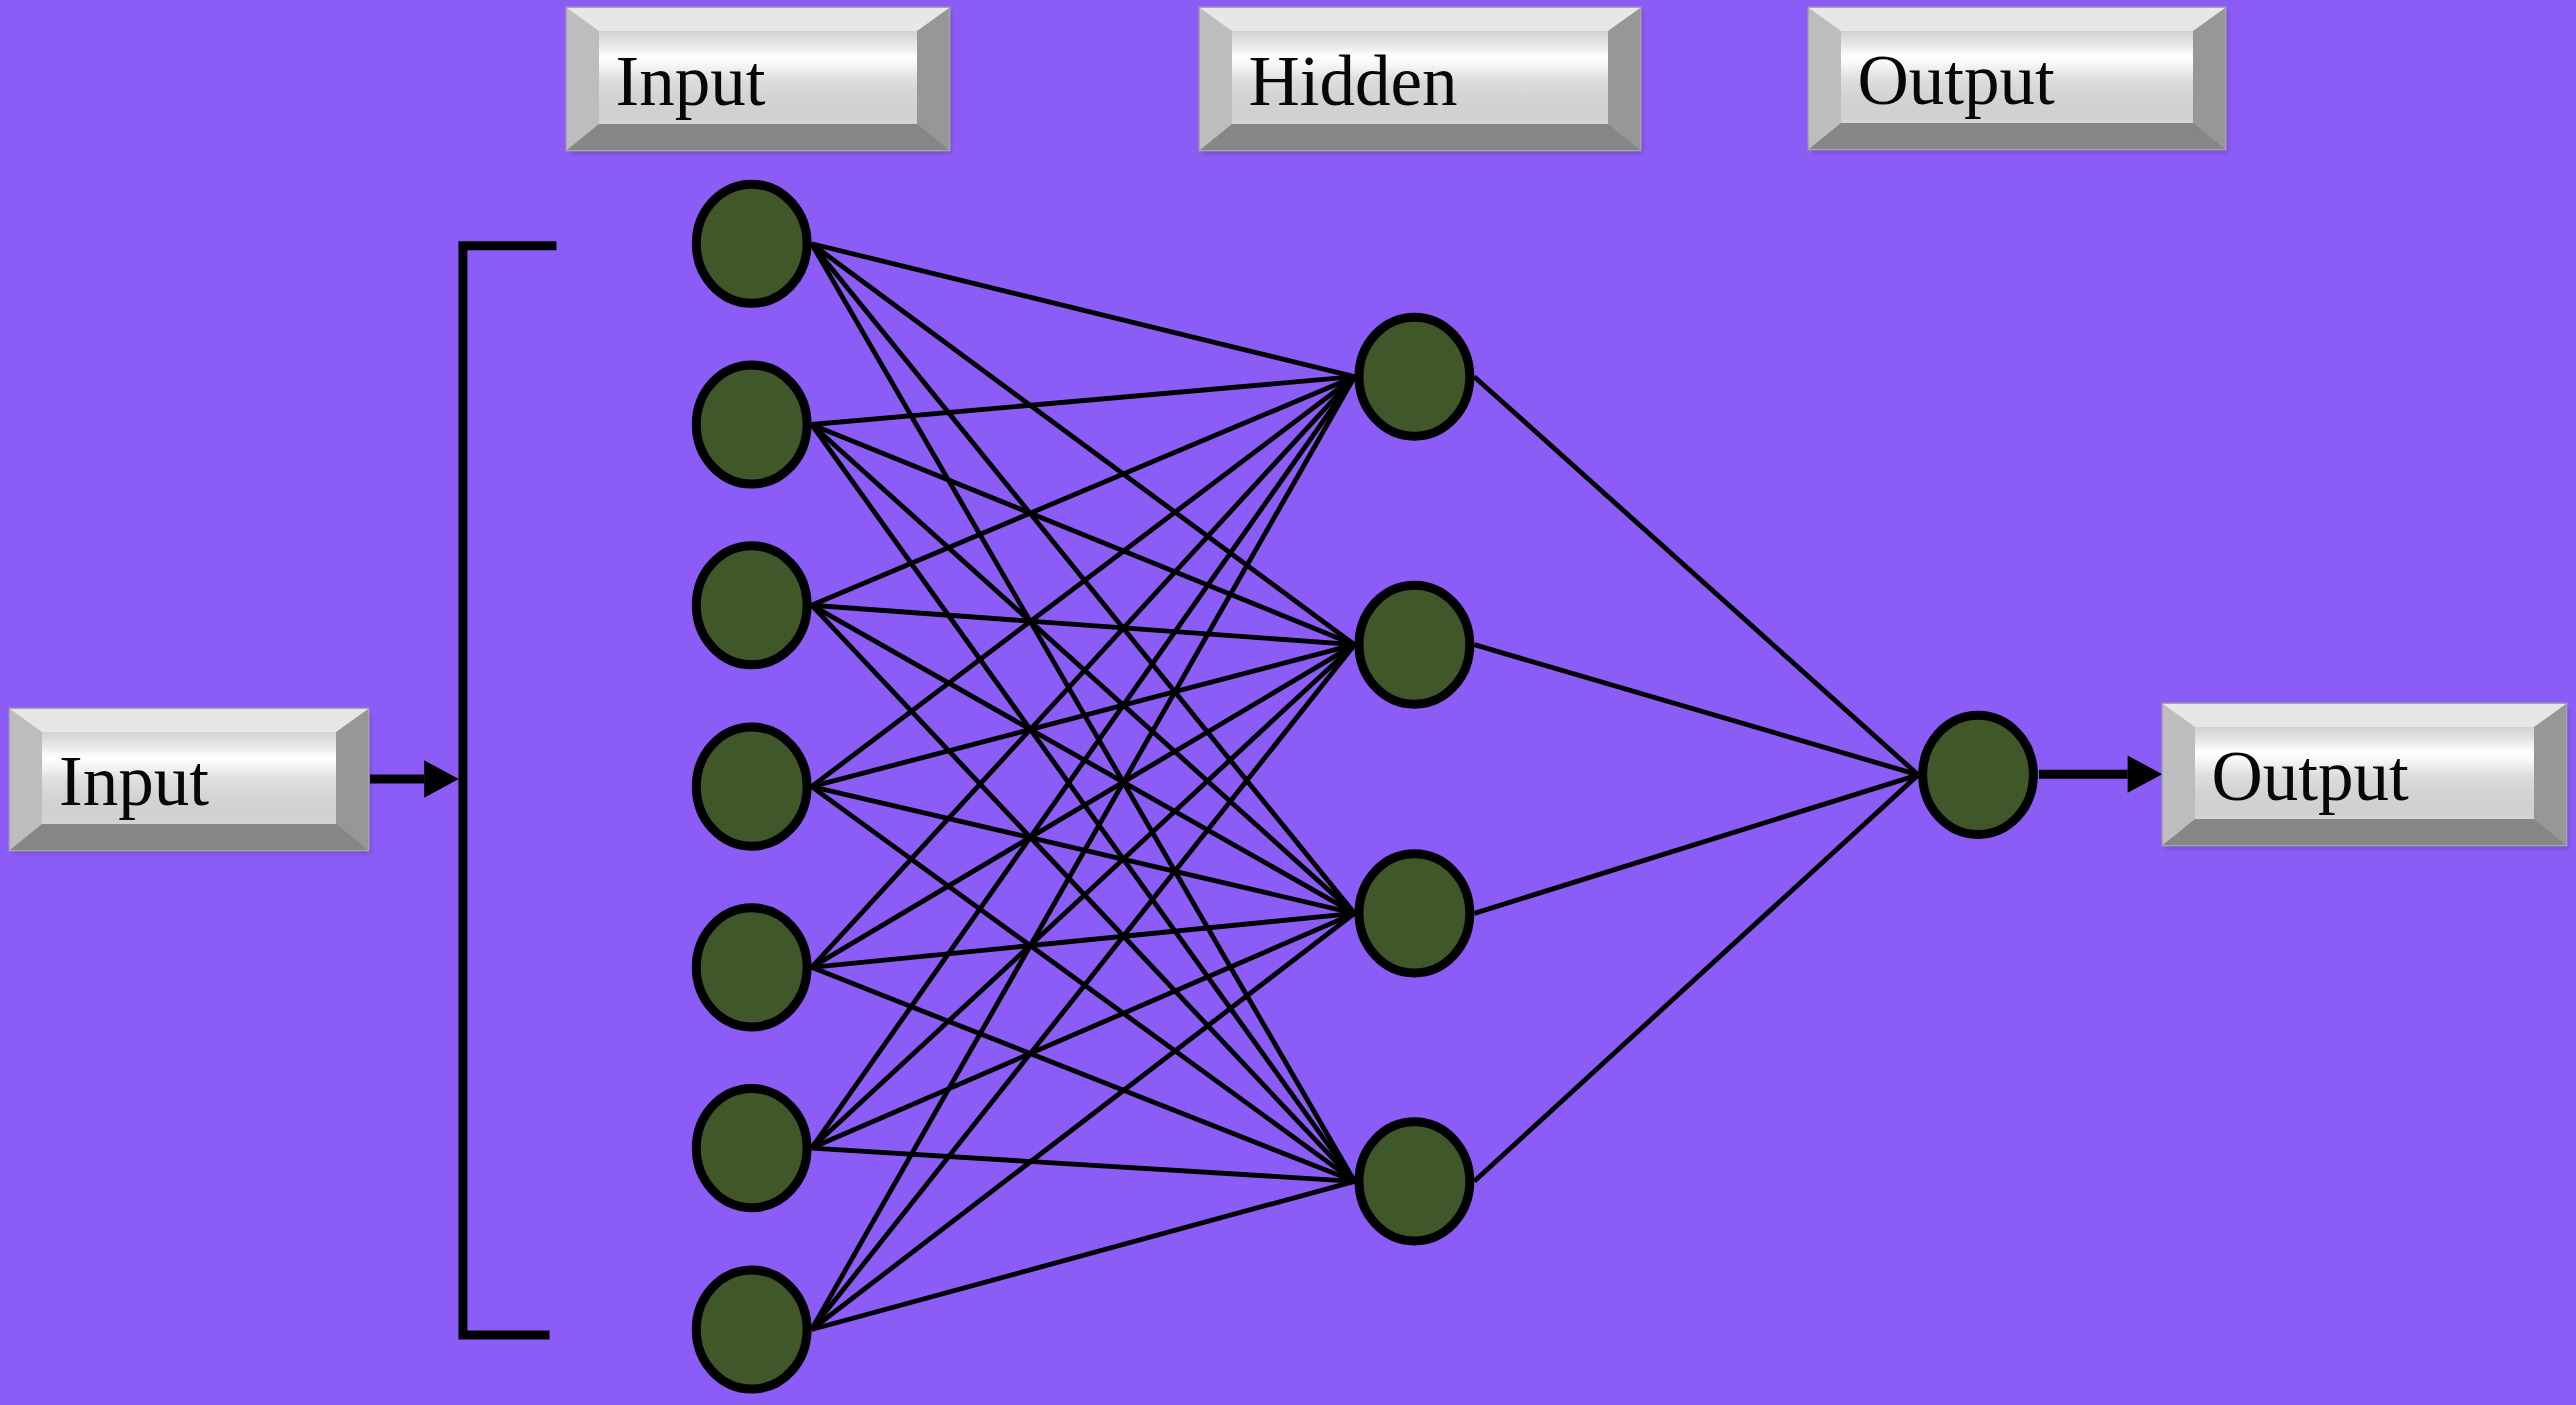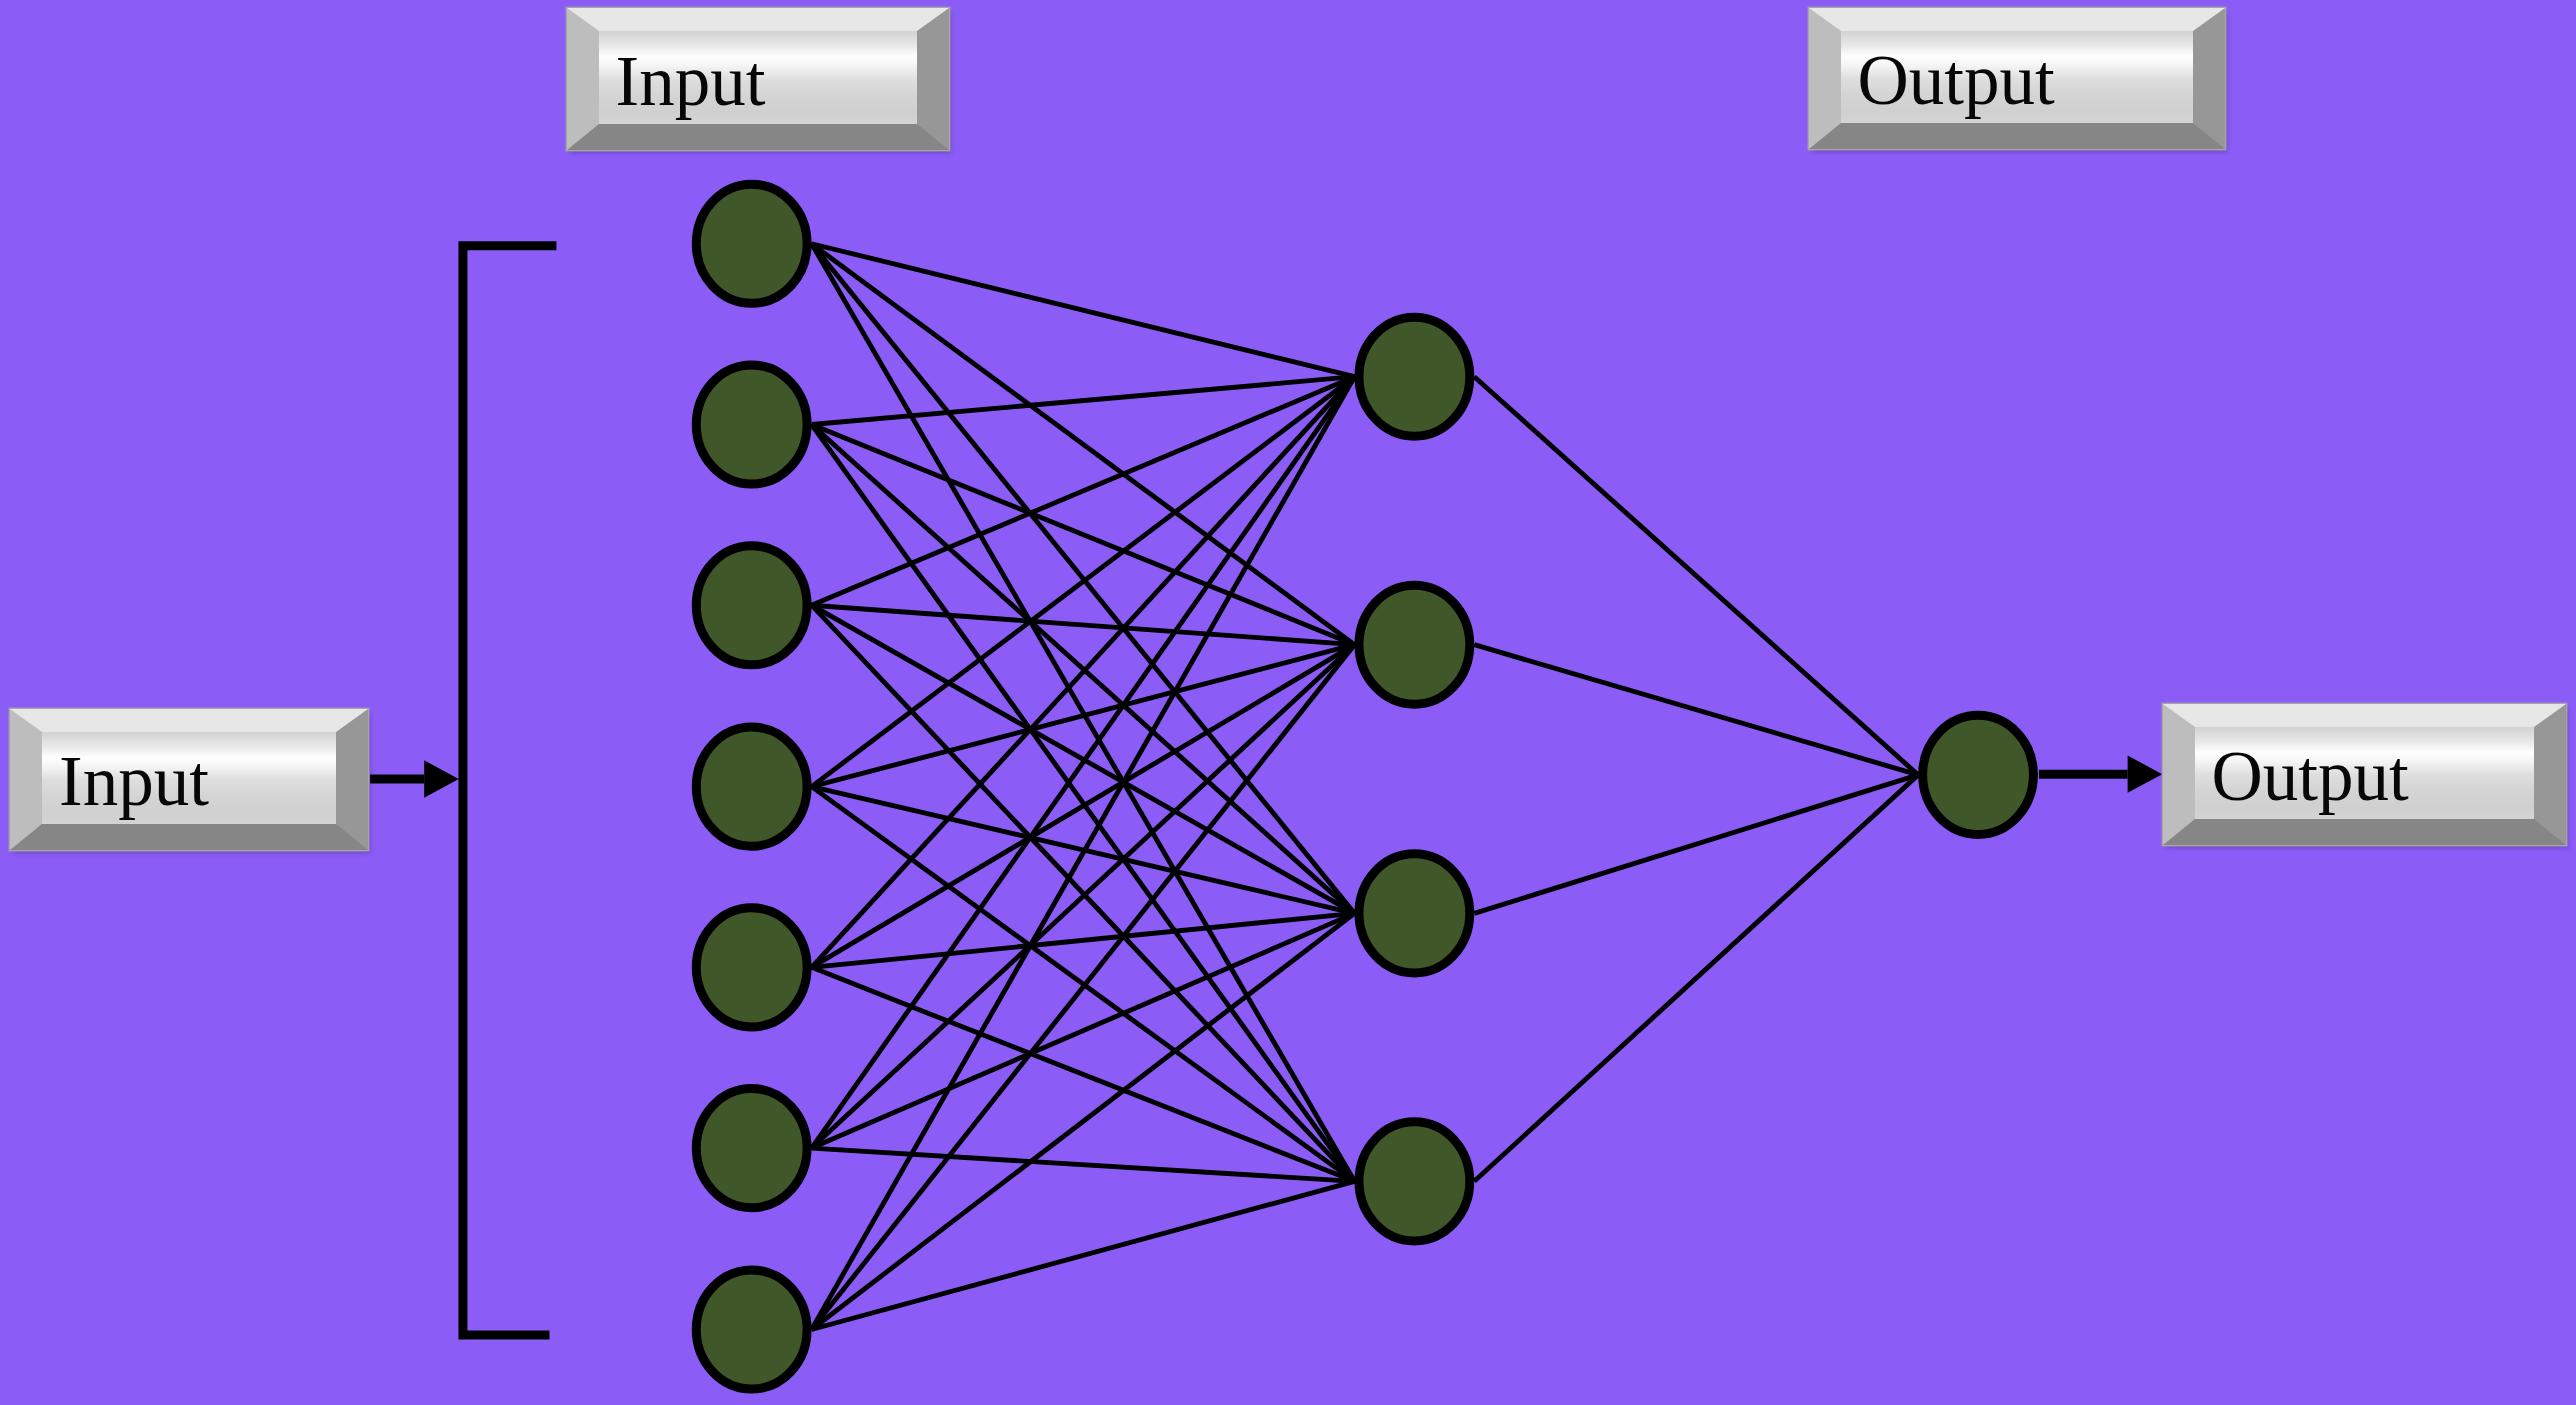--- a/index.html
+++ b/index.html
@@ -105,20 +105,23 @@
         <ellipse cx="2042" cy="1319" rx="80" ry="86" fill="#405729" stroke="#000000" stroke-width="13"></ellipse>
         <ellipse cx="2042" cy="1706" rx="80" ry="86" fill="#405729" stroke="#000000" stroke-width="13"></ellipse>
         <ellipse cx="2856" cy="1119" rx="80" ry="86" fill="#405729" stroke="#000000" stroke-width="13"></ellipse>
       </g>
     </svg>
 
   <div class="btn" style="left: 567px; top: 8.3px; width: 382px; height: 142px;">
     <span class="btn-label">Input</span>
   </div>
 
+  <div class="btn" style="left: 1200px; top: 8.3px; width: 440px; height: 142px;">
+    <span class="btn-label">Hidden</span>
+  </div>
 
   <div class="btn" style="left: 1809px; top: 8.3px; width: 416px; height: 141px;">
     <span class="btn-label">Output</span>
   </div>
 
   <div class="btn" style="left: 10.4px; top: 709px; width: 358px; height: 141px;">
     <span class="btn-label">Input</span>
   </div>
 
   <div class="btn" style="left: 2163px; top: 704px; width: 403px; height: 141px;">

